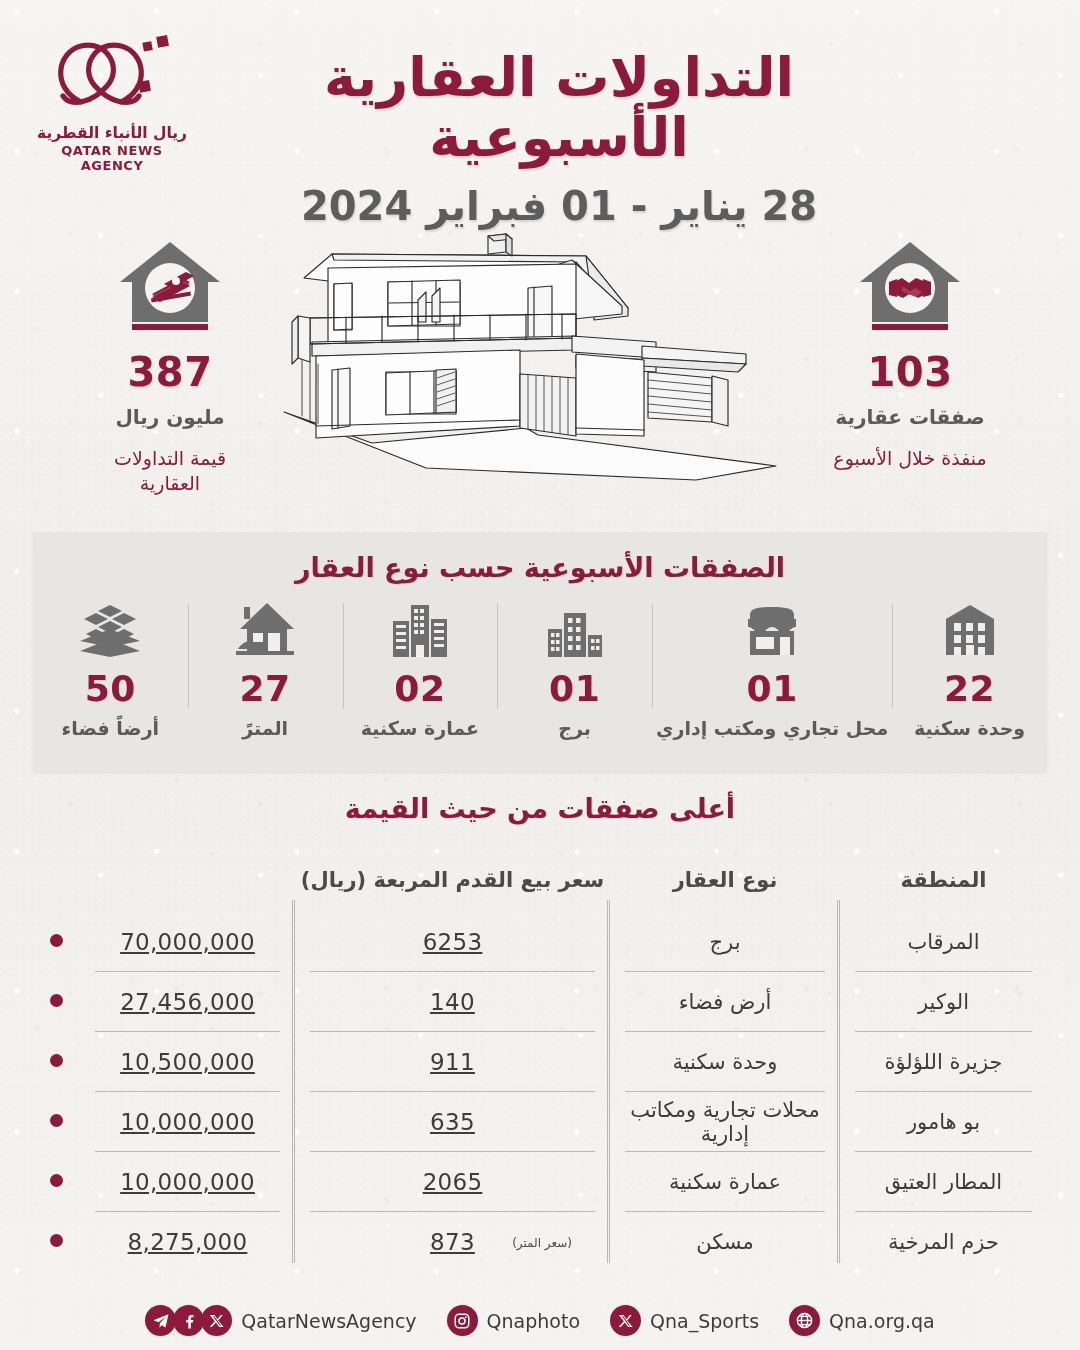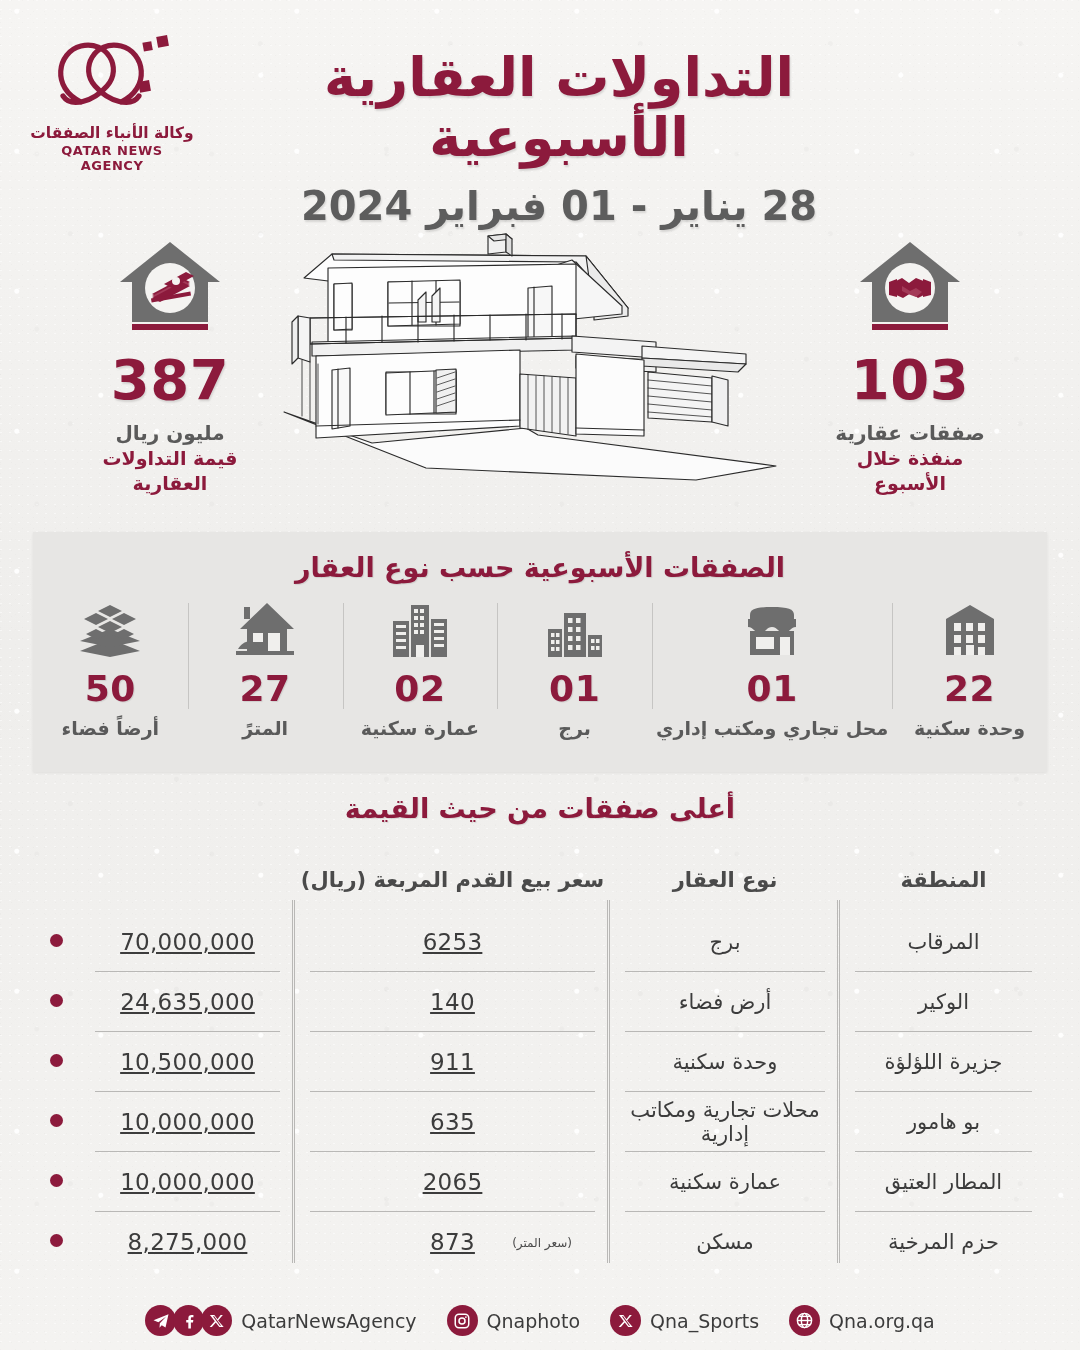--- a/index.html
+++ b/index.html
@@ -69,30 +69,30 @@
   .hero { position: absolute; top: 222px; left: 0; width: 1080px; height: 280px; }
 
   .hero-illustration { position: absolute; top: 8px; left: 276px; width: 520px; height: 255px; }
 
   .stat { position: absolute; top: 16px; width: 248px; text-align: center; }
   .stat-left  { right: 46px; }
   .stat-right { left: 46px; }
 
   .stat-icon { height: 100px; }
   .stat-num {
-    font-size: 56px; font-weight: 700; color: #8c1a3c; line-height: 1;
+    font-size: 40px; font-weight: 700; color: #8c1a3c; line-height: 1;
     margin-top: 14px; letter-spacing: .5px;
     text-shadow: 1px 2px 2px rgba(0,0,0,.12);
   }
   .stat-sub1 {
     margin-top: 12px; font-size: 20px; font-weight: 700; color: #5a5a5a; line-height: 1.3;
   }
   .stat-sub2 {
-    font-size: 19px; font-weight: 700; color: #8c1a3c; line-height: 1.32;
-    width: 170px; margin: 0 auto;
+    font-size: 19px; font-weight: 400; color: #8c1a3c; line-height: 1.32;
+    width: 170px; margin: 16px auto;
   }
 
   
   .types-panel {
     position: absolute; top: 532px; right: 33px; width: 1014px; height: 240px;
     background: #e7e6e4;
     box-shadow: 0 1px 3px rgba(0,0,0,.07);
   }
   .types-title {
     text-align: center; padding-top: 20px;
@@ -219,21 +219,21 @@
         <g fill="none" stroke="#8C1A3C" stroke-width="5.2" stroke-linecap="round">
           <path d="M44 76 C14 62 20 26 44 20 C70 14 86 42 70 60 C56 76 34 82 26 70"></path>
           <path d="M84 76 C114 62 108 26 84 20 C58 14 42 42 58 60 C72 76 94 82 102 70"></path>
         </g>
         <g fill="#8C1A3C">
           <rect x="106" y="16" width="9" height="9" transform="rotate(-10 110 20)"></rect>
           <rect x="120" y="10" width="11" height="11" transform="rotate(-10 125 15)"></rect>
           <rect x="102" y="55" width="11" height="11" transform="rotate(-10 107 60)"></rect>
         </g>
       </svg>
-      <div class="logo-ar">وكالة الأنباء الصفقات</div>
+      <div class="logo-ar">ريال الأنباء القطرية</div>
       <div class="logo-en">QATAR NEWS AGENCY</div>
     </div>
   </div>
 
   <div class="hero">
 
     <svg class="hero-illustration" viewBox="0 0 520 255">
       <g fill="#fdfdfd" stroke="#2b2b2b" stroke-width="1.15" stroke-linejoin="round" stroke-linecap="round">
 
         <path d="M8 182 L96 213 L250 198 L262 205 L500 236 L420 250 L150 238 Z" fill="#fbfbfb"></path>
@@ -558,21 +558,21 @@
         <div class="hl" style="width:200px;margin:0 15px"></div>
         <div class="hl" style="width:285px;margin:0 15px"></div>
         <div class="hl" style="width:185px;margin:0 15px"></div>
         <div class="hl-pad" style="width:47px"></div>
       </div>
 
       <div class="data-row">
         <div class="col-region"><span class="cell">الوكير</span></div>
         <div class="col-type"><span class="cell">أرض فضاء</span></div>
         <div class="col-sqft"><span class="cell num">140</span><span class="sqft-note"></span></div>
-        <div class="col-value"><span class="cell num">24,635,000</span></div>
+        <div class="col-value"><span class="cell num">27,456,000</span></div>
         <div class="col-dot"><span class="dot"></span></div>
       </div>
       <div class="hline-row">
         <div class="hl" style="width:177px;margin:0 15px"></div>
         <div class="hl" style="width:200px;margin:0 15px"></div>
         <div class="hl" style="width:285px;margin:0 15px"></div>
         <div class="hl" style="width:185px;margin:0 15px"></div>
         <div class="hl-pad" style="width:47px"></div>
       </div>
 

